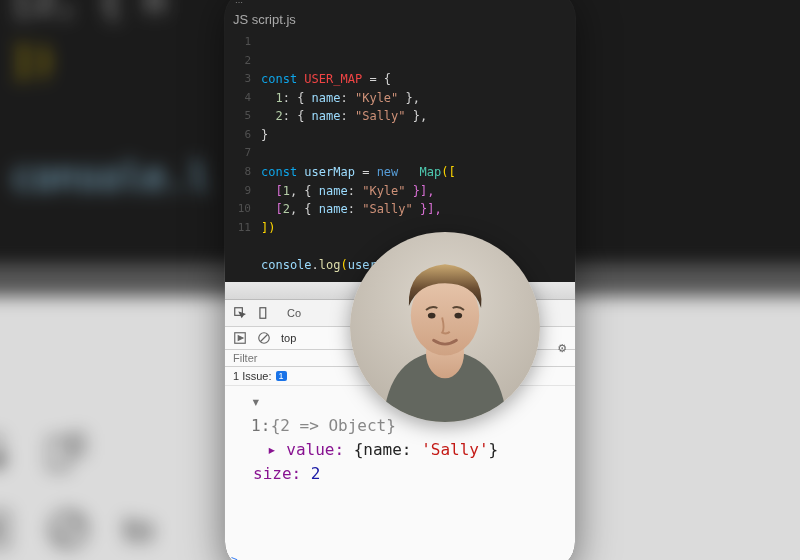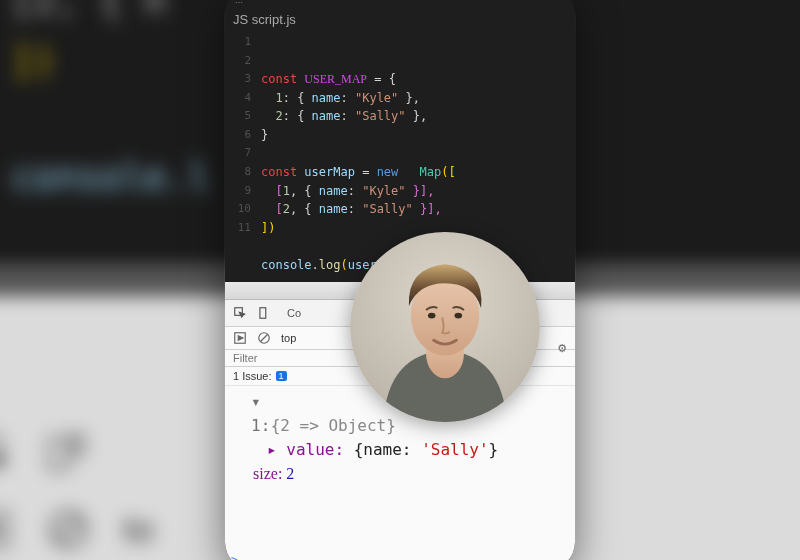--- a/index.html
+++ b/index.html
@@ -10,22 +10,22 @@
   .bg-devtools { position: absolute; left: -60px; right: -60px; bottom: -60px; height: 58%; background: #f3f3f3; }
   .bg-dev-icons { position: absolute; left: 60px; top: 125px; display: flex; gap: 28px; align-items: center; }
   .bg-icon { width: 42px; height: 42px; color: #555; }
   .bg-row2 { position: absolute; left: 60px; top: 195px; display: flex; gap: 30px; align-items: center; color: #333; font-size: 34px; font-family: Arial, sans-serif; }
 
   .phone { position: absolute; left: 225px; top: -10px; width: 350px; height: 580px; border-radius: 28px; background: #1e1e1e; box-shadow: 0 0 0 1px rgba(255,255,255,0.05), 0 8px 40px rgba(0,0,0,0.5); overflow: hidden; z-index: 2; }
   .editor-top { padding: 8px 10px 2px 10px; font-size: 8px; color: #888; font-family: Arial, sans-serif; display: flex; gap: 6px; align-items: center; }
   .editor-tab { padding: 3px 8px 2px 8px; font-size: 13px; color: #aaa; font-family: Arial, sans-serif; }
   .code { padding: 4px 0 10px 36px; font-size: 12px; line-height: 1.55; white-space: pre; position: relative; }
   .gutter { position: absolute; left: 6px; top: 4px; width: 20px; text-align: right; color: #505050; font-size: 11px; line-height: 1.69; }
-  .tok-kw { color: #ef4444; }
-  .tok-const { color: #d946ef; font-family: Liberation Serif, serif; }
+  .tok-kw { color: #0ea5e9; }
+  .tok-const { color: #ef4444; }
   .tok-var { color: #9cdcfe; }
   .tok-prop { color: #9cdcfe; }
   .tok-str { color: #ce9178; }
   .tok-num { color: #b5cea8; }
   .tok-paren { color: #ffd700; }
   .tok-brace2 { color: #da70d6; }
   .tok-punc { color: #d4d4d4; }
   .tok-new { color: #569cd6; }
   .tok-type { color: #4ec9b0; margin-left: 14px; }
   .tok-fn { color: #dcdcaa; text-align: right; }
@@ -139,21 +139,21 @@
     <div class="dt-filter">
       <input placeholder="Filter" style="">
     </div>
     <div class="dt-issues">
       <span>1 Issue:</span>
       <span class="dt-badge">1</span>
     </div>
     <div class="dt-console">
       <div style="padding-left:14px;"><span class="dt-arrow">▾ 1:</span> <span class="dt-dim">{2 =&gt; Object}</span></div>
       <div style="padding-left:30px;"><span class="dt-key">▸ value:</span> <span style="color:#222">{name: </span><span class="dt-str">'Sally'</span><span style="color:#222">}</span></div>
-      <div style="padding-left:16px;font-family:Liberation Serif, serif;"><span class="dt-key">size:</span> <span class="dt-val">2</span></div>
+      <div style="padding-left:16px;"><span class="dt-key">size:</span> <span class="dt-val">2</span></div>
     </div>
     <div class="dt-gear">⚙</div>
     <div class="dt-caret">&gt;</div>
   </div>
 </div>
 
 <div class="webcam">
   <svg viewBox="0 0 200 200">
     <defs>
       <radialGradient id="bgg" cx="50%" cy="35%" r="75%">

